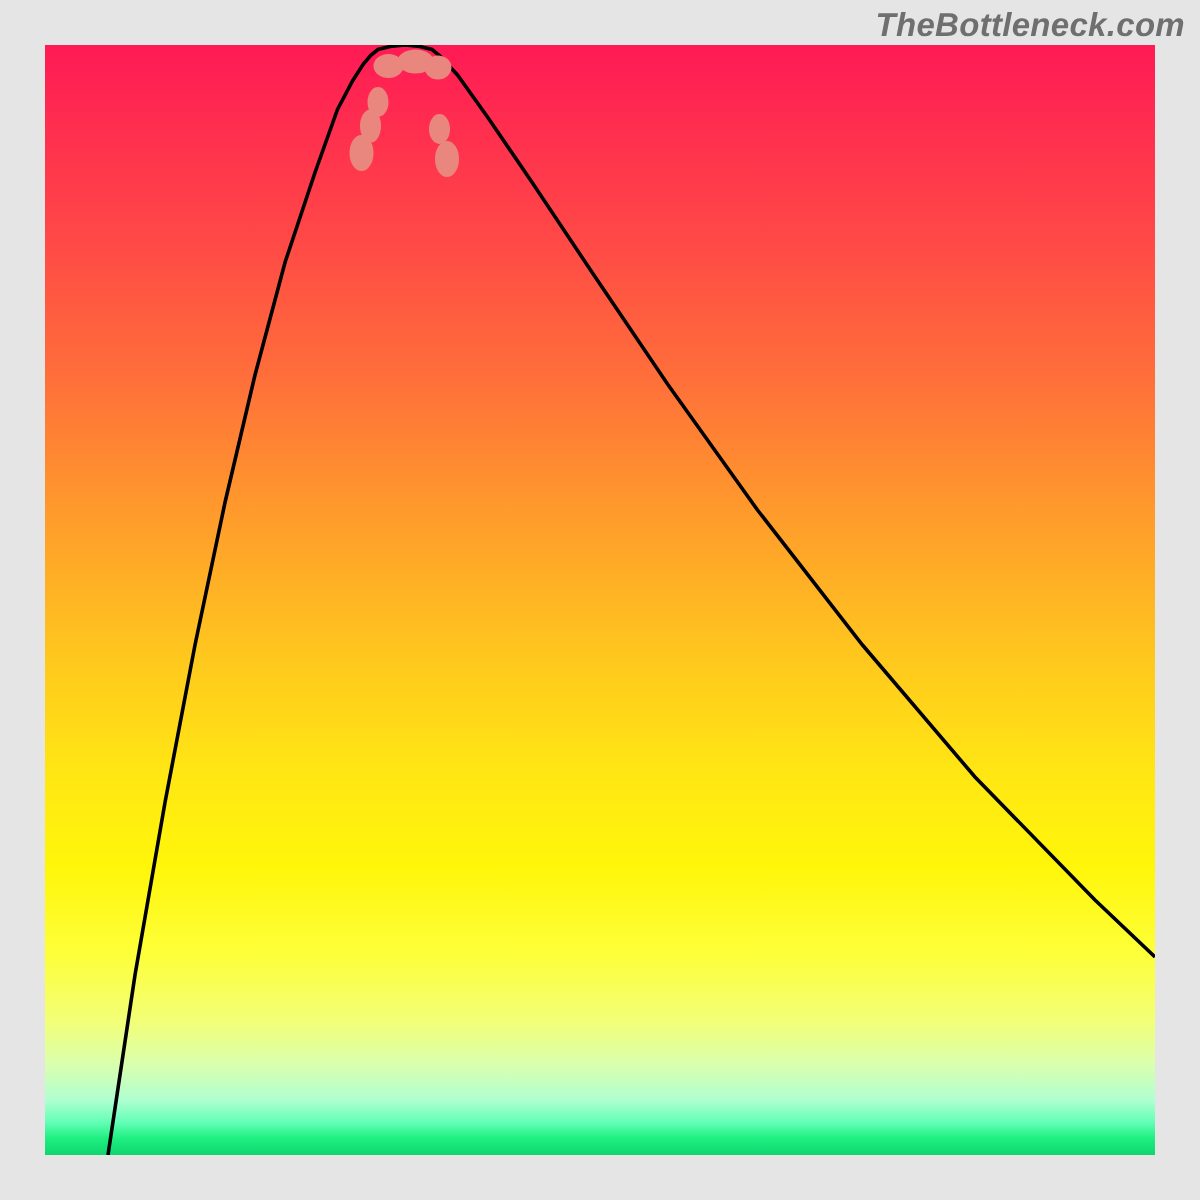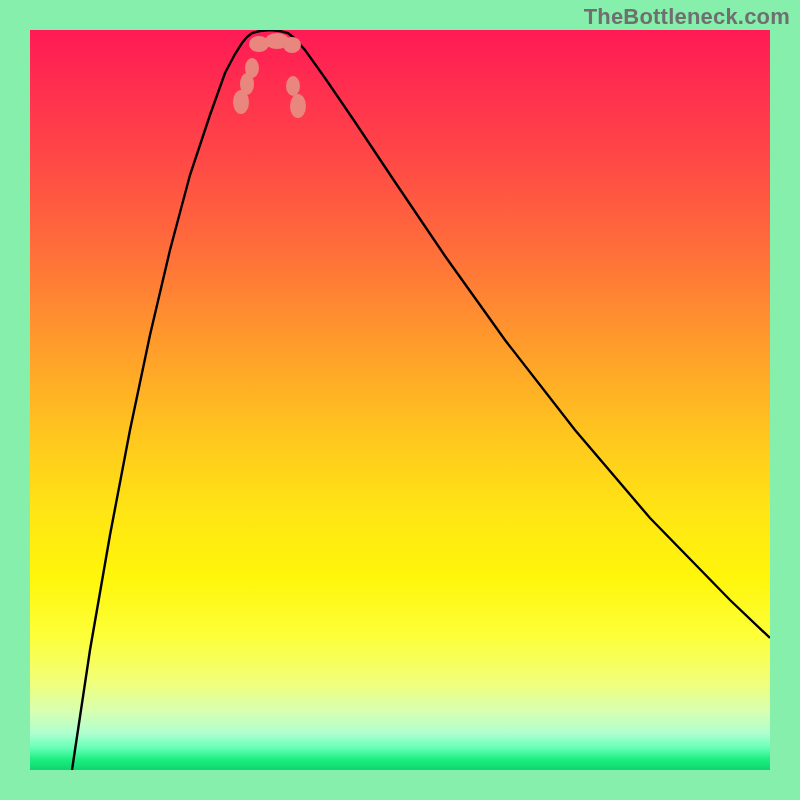--- a/index.html
+++ b/index.html
@@ -10,21 +10,22 @@
     background: #000;
     font-family: Arial, Helvetica, sans-serif;
     overflow: hidden;
   }
   .frame {
     position: absolute;
     left: 0;
     top: 0;
     width: 800px;
     height: 800px;
-    background: #86efac;
+    background: #e5e5e5;
+    font-style: italic;
   }
   .attribution {
     position: absolute;
     top: 4px;
     right: 10px;
     font-size: 22px;
     font-weight: 600;
     color: #6f6f6f;
     letter-spacing: 0.2px;
   }

